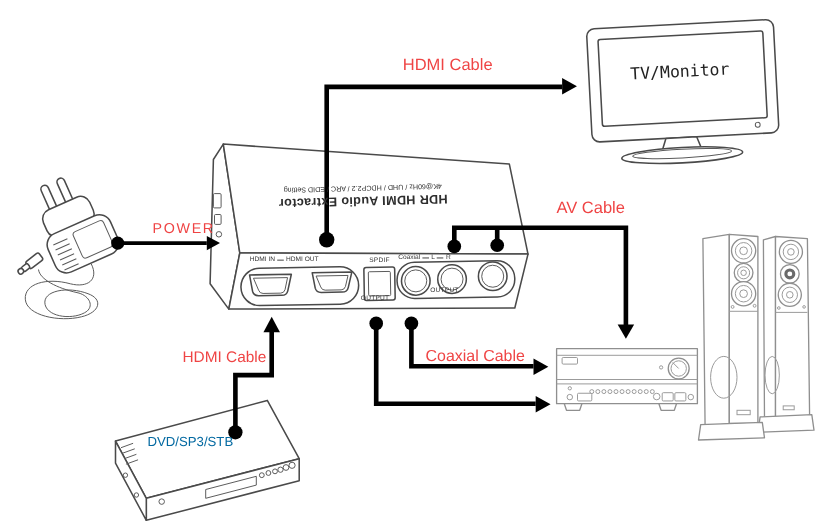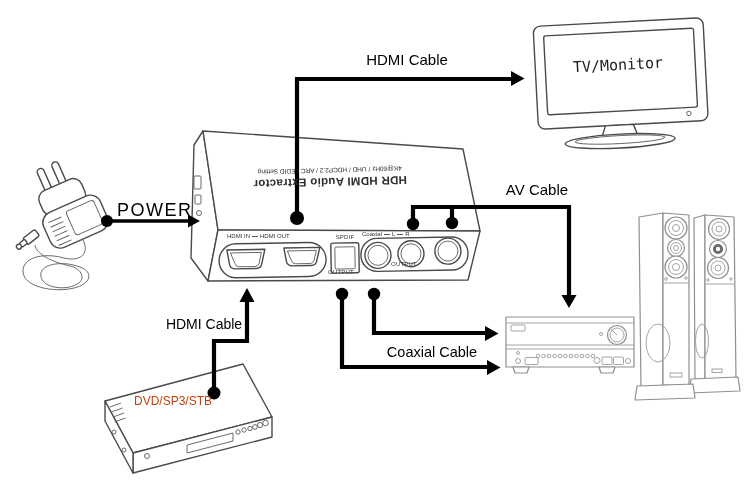--- a/index.html
+++ b/index.html
@@ -9,32 +9,32 @@
   }
   svg { position:absolute; left:0; top:0; }
   .shape   { fill:#fff; stroke:#4a4a4a; stroke-width:1.4; stroke-linejoin:round; }
   .thin    { fill:none; stroke:#5a5a5a; stroke-width:0.9; }
   .light   { fill:#fff; stroke:#8f8f8f; stroke-width:1.2; stroke-linejoin:round; }
   .lthin   { fill:none; stroke:#9a9a9a; stroke-width:0.9; }
   .cable   { fill:none; stroke:#000; stroke-width:4.2; }
   .cable-thin { fill:none; stroke:#000; stroke-width:3.4; }
   .dot     { fill:#000; stroke:none; }
   .arrow   { fill:#000; stroke:none; }
-  .lbl { position:absolute; color:#000000; white-space:nowrap; }
+  .lbl { position:absolute; color:#ef4444; white-space:nowrap; }
   .center { text-align:center; }
   .portlbl { font-size:6px; color:#333; letter-spacing:0.2px; }
   .portlbl-row { display:flex; align-items:center; font-size:6px; color:#333; }
   .portlbl-row span { flex:0 0 auto; }
   .dashline { flex:1 1 auto; height:0; border-top:1px solid #555; margin:0 2px; min-width:6px; }
   .ext-toptext { left:233px; top:166px; width:194px; transform:rotate(178.5deg); text-align:center; color:#2e2e2e; }
   .ext-title { font-size:11.5px; font-weight:bold; letter-spacing:0.3px; line-height:14px; }
   .ext-subtitle { font-size:6.5px; line-height:9px; }
   .tv-label { left:561px; top:56px; width:114px; font-size:15px; transform:rotate(-3deg);
               font-family:"DejaVu Sans Mono", monospace; color:#222; }
-  .dvd-label { left:134px; top:394px; font-size:12px; color:#c2410c; }
+  .dvd-label { left:134px; top:394px; font-size:12px; color:#0369a1; }
 </style>
 </head>
 <body>
 
 <div id="canvas">
 
   <svg width="750" height="482" viewBox="0 0 750 482">
 
     <g>
       <path class="thin" d="M83,240 C90,254 80,262 64,258 C42,252 22,258 23,272 C24,287 54,293 74,288
@@ -219,27 +219,27 @@
         <polygon class="arrow" points="487,360 500.5,367.5 487,375"></polygon>
         <circle class="dot" cx="342" cy="294" r="6.2"></circle>
       </g>
     </g>
   </svg>
 
   <div class="lbl center" style="left:357px; top:51px; width:100px; font-size:15px;">HDMI Cable</div>
 
   <div class="lbl tv-label center">TV/Monitor</div>
 
-  <div class="lbl center" style="left:117px; top:200px; width:68px; font-size:18px; letter-spacing:1.5px;">POWER</div>
+  <div class="lbl center" style="left:133px; top:200px; width:68px; font-size:13px; letter-spacing:1.5px;">POWER</div>
 
   <div class="lbl center" style="left:480px; top:181px; width:74px; font-size:15px;margin-left:20px;">AV Cable</div>
 
   <div class="lbl center" style="left:162px; top:316px; width:84px; font-size:14px;">HDMI Cable</div>
 
-  <div class="lbl center" style="left:381px; top:316px; width:102px; font-size:14.5px;margin-top:28px;">Coaxial Cable</div>
+  <div class="lbl center" style="left:381px; top:316px; width:102px; font-size:14.5px;">Coaxial Cable</div>
 
 
   <div class="lbl dvd-label">DVD/SP3/STB</div>
 
   <div class="lbl ext-toptext">
     <div class="ext-title">HDR HDMI Audio Extractor</div>
     <div class="ext-subtitle">4K@60Hz / UHD / HDCP2.2 / ARC / EDID Setting</div>
   </div>
 
   <div class="lbl portlbl-row" style="left:227px; top:233px; width:99px;">

